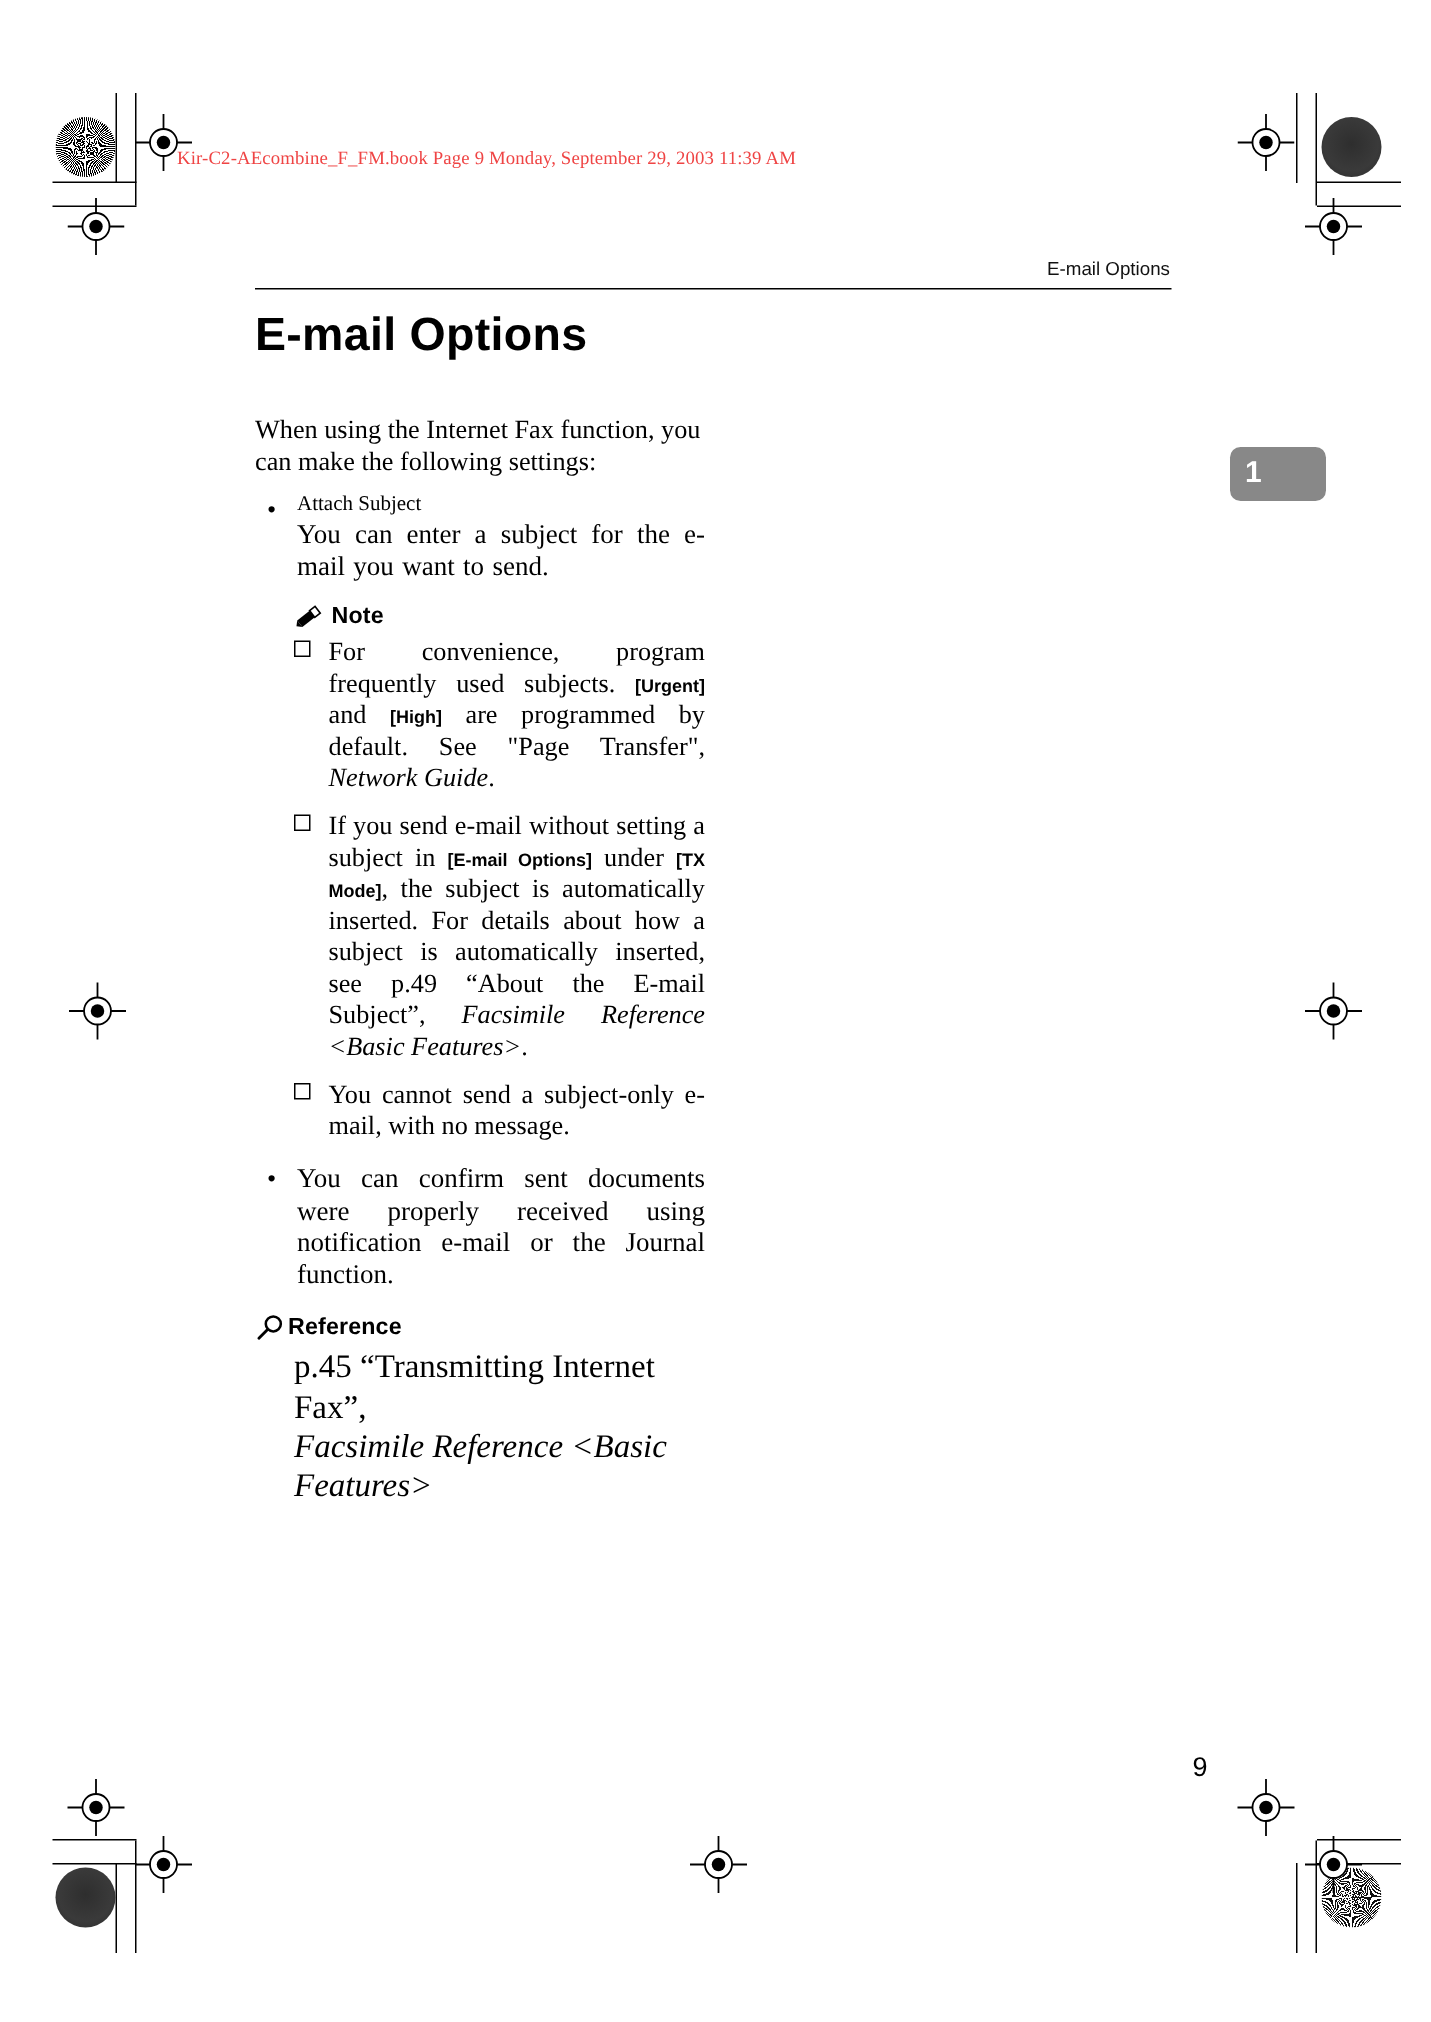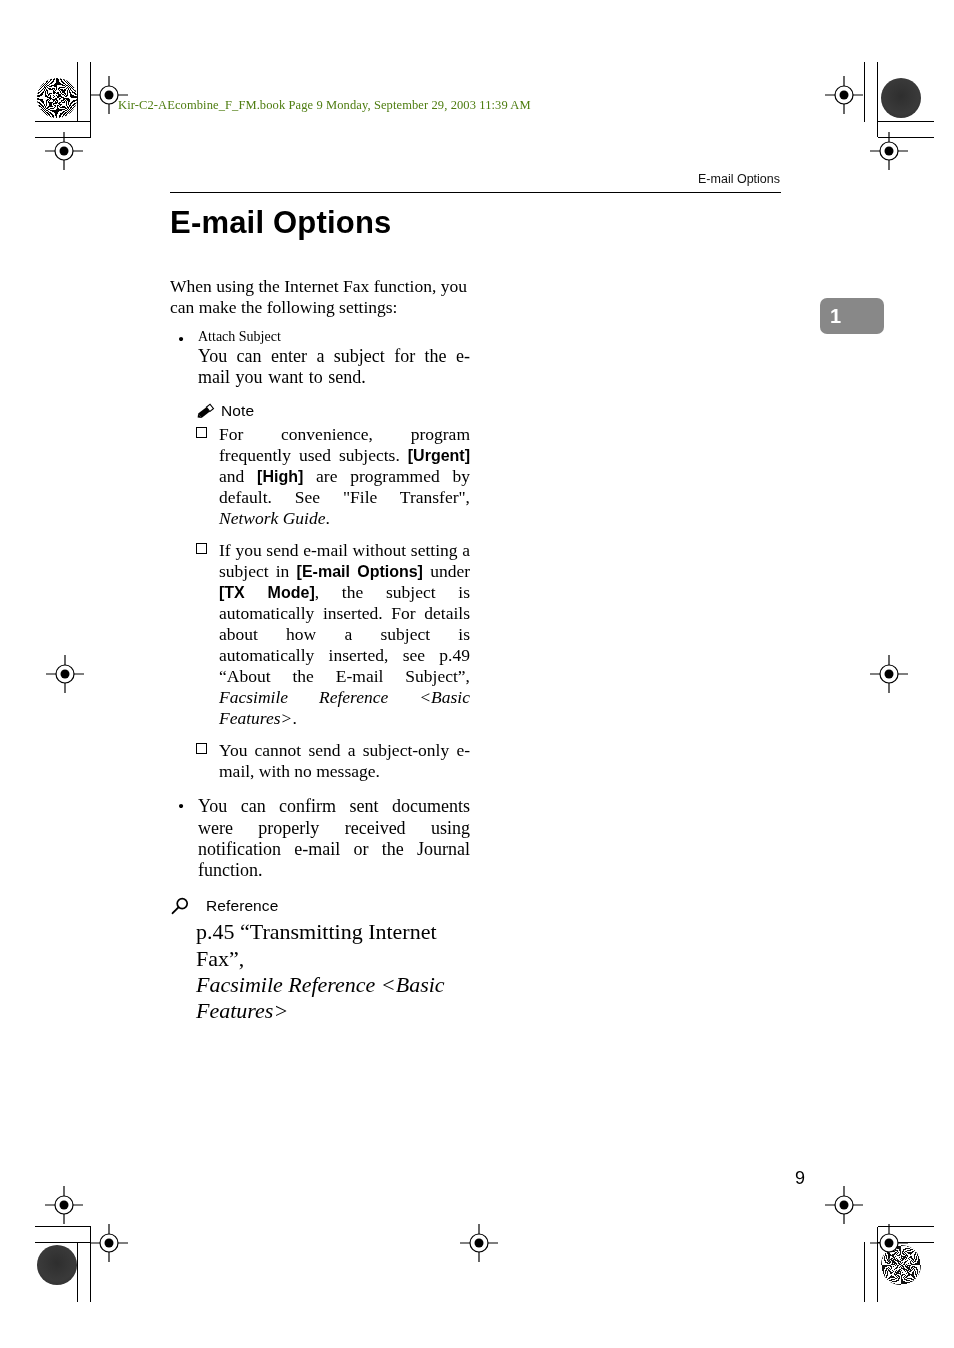--- a/index.html
+++ b/index.html
@@ -57,21 +57,21 @@
 
   
   .file-line {
     position: absolute;
     left: 118px;
     top: 98px;
     font-family: "Liberation Serif", serif;
     font-size: 12.5px;
     letter-spacing: 0.1px;
     white-space: nowrap;
-    color: #4d7c0f;
+    color: #ef4444;
   }
 
   .running-head {
     position: absolute;
     left: 170px;
     top: 172px;
     width: 610px;
     text-align: right;
     font-family: "Liberation Sans", sans-serif;
     font-size: 12.5px;
@@ -165,21 +165,21 @@
   }
   .callout-head .glyph {
     display: inline-block;
     width: 20px;
     height: 18px;
     flex: 0 0 auto;
   }
   .callout-head .glyph svg { display: block; }
   .callout-head .label {
     font-family: "Liberation Sans", sans-serif;
-    font-weight: normal;
+    font-weight: bold;
     font-size: 15.5px;
     letter-spacing: 0.1px;
   }
 
   .note-block { margin-left: 26px; }
 
   .note-item {
     position: relative;
     padding-left: 23px;
     margin-bottom: 11px;
@@ -194,21 +194,21 @@
     top: 3px;
     width: 11px;
     height: 11px;
     border: 1.6px solid #000;
     box-sizing: border-box;
   }
 
   .ui-key {
     font-family: "Liberation Sans", sans-serif;
     font-weight: bold;
-    font-size: 16px;
+    font-size: 12px;
     margin-top: 36px;
   }
   .bookref {
     font-style: italic;
   }
 
   .ref-block {
     margin-left: 26px;
     font-size: 22px;
     line-height: 1.2;
@@ -374,39 +374,39 @@
               <rect x="12.7" y="6.2" width="4.6" height="5.6" fill="#fff" stroke="#000" stroke-width="1.1"></rect>
               <path d="M2.2 6.2 L-0.6 9.0 L2.2 11.8 Z" fill="#000"></path>
             </g>
           </svg>
         </span>
         <span class="label">Note</span>
       </div>
 
       <div class="note-item">
         <span class="sq"></span>
-        <span><span>For convenience, program frequently used subjects. </span><span class="ui-key">[Urgent]</span><span> and </span><span class="ui-key">[High]</span><span> are programmed by default. See "File Transfer", </span><span class="bookref">Network Guide</span><span>.</span></span>
+        <span><span>For convenience, program frequently used subjects. </span><span class="ui-key">[Urgent]</span><span> and </span><span class="ui-key">[High]</span><span> are programmed by default. See "Page Transfer", </span><span class="bookref">Network Guide</span><span>.</span></span>
       </div>
       <div class="note-item">
         <span class="sq"></span>
         <span><span>If you send e-mail without setting a subject in </span><span class="ui-key">[E-mail Options]</span><span> under </span><span class="ui-key">[TX Mode]</span><span>, the subject is automatically inserted. For details about how a subject is automatically inserted, see p.49 “About the E-mail Subject”, </span><span class="bookref">Facsimile Reference &lt;Basic Features&gt;</span><span>.</span></span>
       </div>
       <div class="note-item">
         <span class="sq"></span>
         <span><span>You cannot send a subject-only e-mail, with no message.</span></span>
       </div>
     </div>
 
     <div class="bullet-item" style="margin-top:14px;">
       <span class="bullet-mark">•</span>
       <div class="bullet-body word-spread">You can confirm sent documents were properly received using notification e-mail or the Journal function.</div>
     </div>
 
     <div style="margin-top:16px;">
-      <div class="callout-head" style="gap:16px;">
+      <div class="callout-head" style="gap:2px;">
         <span class="glyph">
           <svg width="20" height="18" viewBox="0 0 20 18">
             <circle cx="12.2" cy="6.6" r="5.0" fill="#fff" stroke="#000" stroke-width="1.7"></circle>
             <line x1="8.4" y1="10.3" x2="2.6" y2="16.2" stroke="#000" stroke-width="1.9" stroke-linecap="round"></line>
           </svg>
         </span>
         <span class="label">Reference</span>
       </div>
       <div class="ref-block">
         <div>p.45 “Transmitting Internet Fax”,</div>

